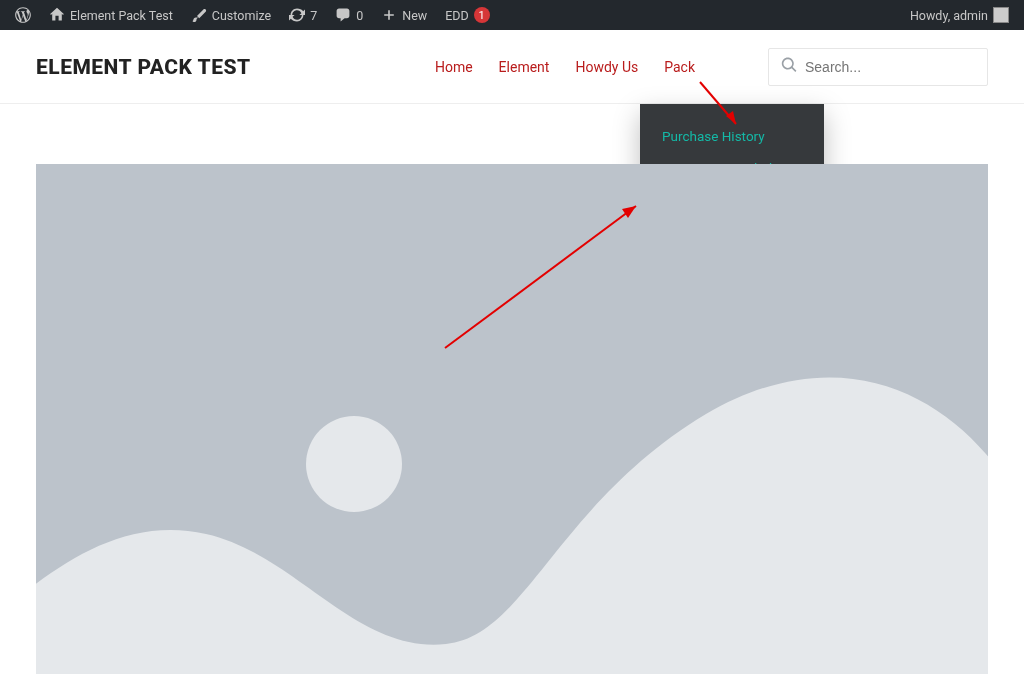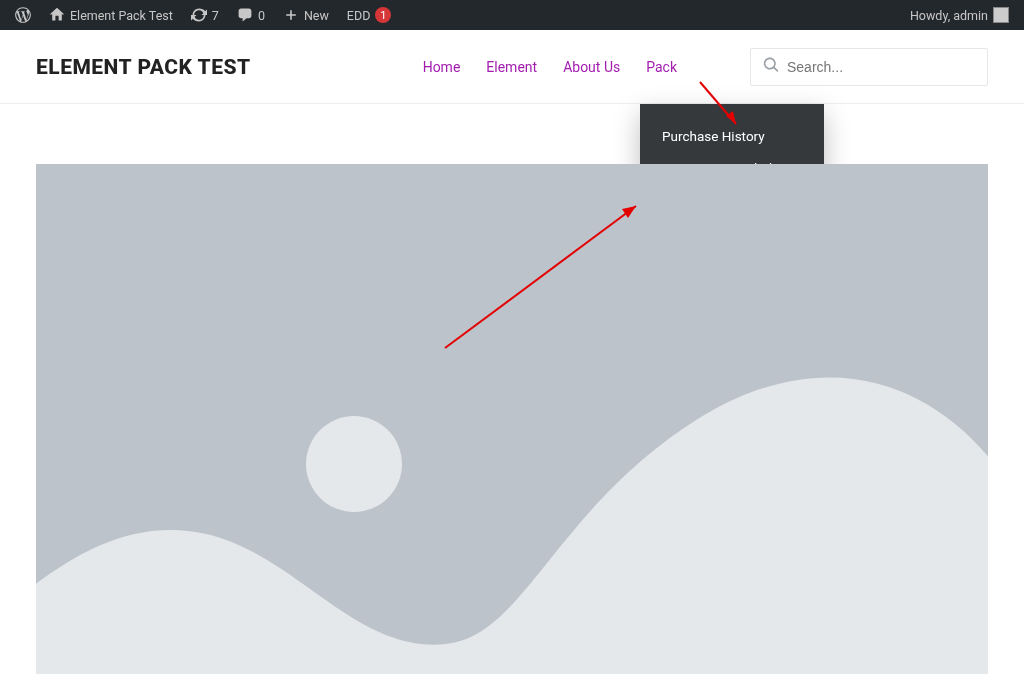--- a/index.html
+++ b/index.html
@@ -12,29 +12,29 @@
     .wp-item { display: flex; align-items: center; gap: 5px; padding: 0 7px; height: 30px; cursor: pointer; }
     .wp-icon { width: 16px; height: 16px; display: inline-flex; align-items: center; justify-content: center; }
     .wp-icon svg { fill: currentColor; }
     .edd-badge { background: #d63638; color: #fff; border-radius: 10px; min-width: 16px; height: 16px; font-size: 11px; display: inline-flex; align-items: center; justify-content: center; padding: 0 4px; }
     .avatar { width: 16px; height: 16px; background: #ccc; border: 1px solid #888; }
 
     
     .header { background: #fff; height: 74px; display: flex; align-items: center; padding: 0 36px; border-bottom: 1px solid #eee; }
     .logo { font-weight: 800; font-size: 21px; letter-spacing: 0.5px; color: #222; }
     .nav { margin-left: auto; display: flex; align-items: center; gap: 0; }
-    .nav-item { padding: 8px 13px; font-size: 14px; color: #a21caf; cursor: pointer; position: relative; }
+    .nav-item { padding: 8px 13px; font-size: 14px; color: #b91c1c; cursor: pointer; position: relative; }
     .nav-checkout { border: 2px solid #e30000; color: #555; }
-    .search-box { margin-left: 60px; display: flex; align-items: center; background: #fff; border: 1px solid #e6e6e6; padding: 8px 12px; width: 238px; border-radius: 2px; }
+    .search-box { margin-left: 60px; display: flex; align-items: center; background: #fff; border: 1px solid #e6e6e6; padding: 8px 12px; width: 220px; border-radius: 2px; }
     .search-box input { border: none; outline: none; font-size: 14px; color: #888; width: 100%; }
     .search-box .search-ico { color: #9aa0a6; margin-right: 8px; }
 
     
     .dropdown { position: absolute; left: 640px; top: 104px; width: 184px; background: #36393c; box-shadow: 0 10px 25px rgba(0,0,0,0.25); padding: 16px 0; }
-    .dropdown-item { color: #ffffff; font-size: 13.5px; padding: 8px 22px; cursor: pointer; }
+    .dropdown-item { color: #14b8a6; font-size: 13.5px; padding: 8px 22px; cursor: pointer; }
     .dropdown-item.active { color: #fff; font-weight: 600; }
 
     
     .hero-wrap { padding: 60px 36px 0 36px; }
     .hero { background: #bcc3cb; width: 100%; height: 510px; position: relative; overflow: hidden; }
     .mountain-front { position: absolute; bottom: 0; left: -50px; width: 1150px; height: 380px; }
     .mountain-front path { fill: #e5e8eb; }
     .sun { position: absolute; left: 270px; top: 252px; width: 96px; height: 96px; background: #e5e8eb; border-radius: 50%; }
 
     
@@ -52,20 +52,28 @@
           </svg>
       </span>
     </div>
     <div class="wp-item">
       <span class="wp-icon">
         <svg viewBox="0 0 20 20" width="16" height="16">
             <path d="M16 8.5l1.5 1.4 1-1L10 1 1.5 8.9l1 1L4 8.5V17h4v-6h4v6h4V8.5z"></path>
           </svg>
       </span>
       <span>Element Pack Test</span>
+    </div>
+    <div class="wp-item">
+      <span class="wp-icon">
+        <svg viewBox="0 0 20 20" width="16" height="16">
+            <path d="M18.3 3.2c-.8-.8-2.1-.8-2.8 0l-8 8 2.8 2.8 8-8c.8-.7.8-2 0-2.8zM6 13c-1.7 0-3 1.3-3 3 0 1-1 1-1 2 0 0 2 2 4 0 .7-.7 1-1.7 1-2.7 0-.1 0-.2-.1-.3l2-2L6 13z"></path>
+          </svg>
+      </span>
+      <span>Customize</span>
     </div>
     <div class="wp-item">
       <span class="wp-icon">
         <svg viewBox="0 0 20 20" width="16" height="16">
             <path d="M10 2C5.6 2 2 5.6 2 10h2c0-3.3 2.7-6 6-6 2.5 0 4.6 1.5 5.5 3.7L13 10h7V3l-2.3 2.3C16.2 3.3 13.3 2 10 2zm6 8c0 3.3-2.7 6-6 6-2.5 0-4.6-1.5-5.5-3.7L7 10H0v7l2.3-2.3C3.8 16.7 6.7 18 10 18c4.4 0 8-3.6 8-8h-2z"></path>
           </svg>
       </span>
       <span>7</span>
     </div>
     <div class="wp-item">
@@ -95,21 +103,21 @@
       <span class="avatar"></span>
     </div>
   </div>
 </div>
 
 <div class="header">
   <div class="logo">ELEMENT PACK TEST</div>
   <nav class="nav">
     <div class="nav-item">Home</div>
     <div class="nav-item">Element</div>
-    <div class="nav-item">About Us</div>
+    <div class="nav-item">Howdy Us</div>
     <div class="nav-item">Pack</div>
   </nav>
   <div class="search-box">
     <span class="search-ico">
       <svg viewBox="0 0 20 20" width="16" height="16" fill="currentColor">
           <path d="M12.9 14.3c-1.2.9-2.7 1.4-4.4 1.4C4.4 15.7 1 12.3 1 8.2S4.4.7 8.5.7 16 4.1 16 8.2c0 1.6-.5 3.1-1.4 4.4l4.7 4.7-1.4 1.4-4.7-4.7zM8.5 13.7c3 0 5.5-2.5 5.5-5.5S11.5 2.7 8.5 2.7 3 5.2 3 8.2s2.5 5.5 5.5 5.5z"></path>
         </svg>
     </span>
     <input type="text" placeholder="Search..." style="">
   </div>

